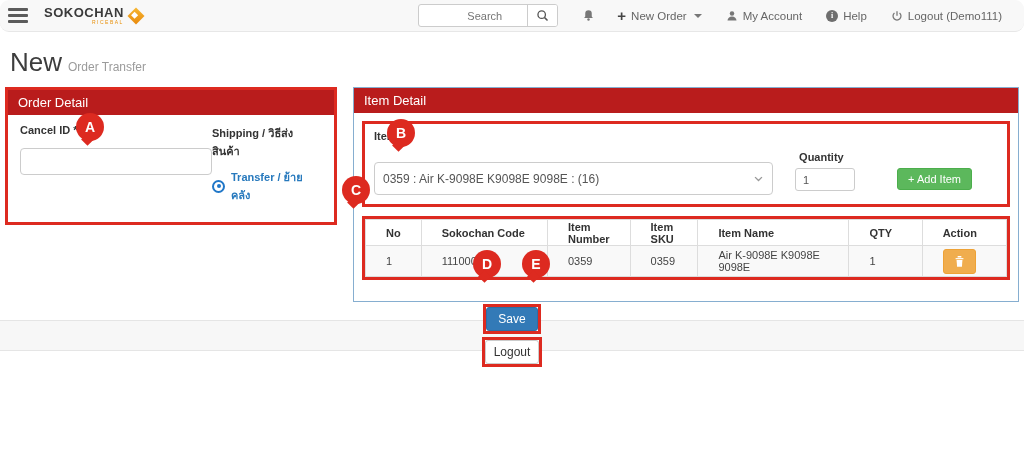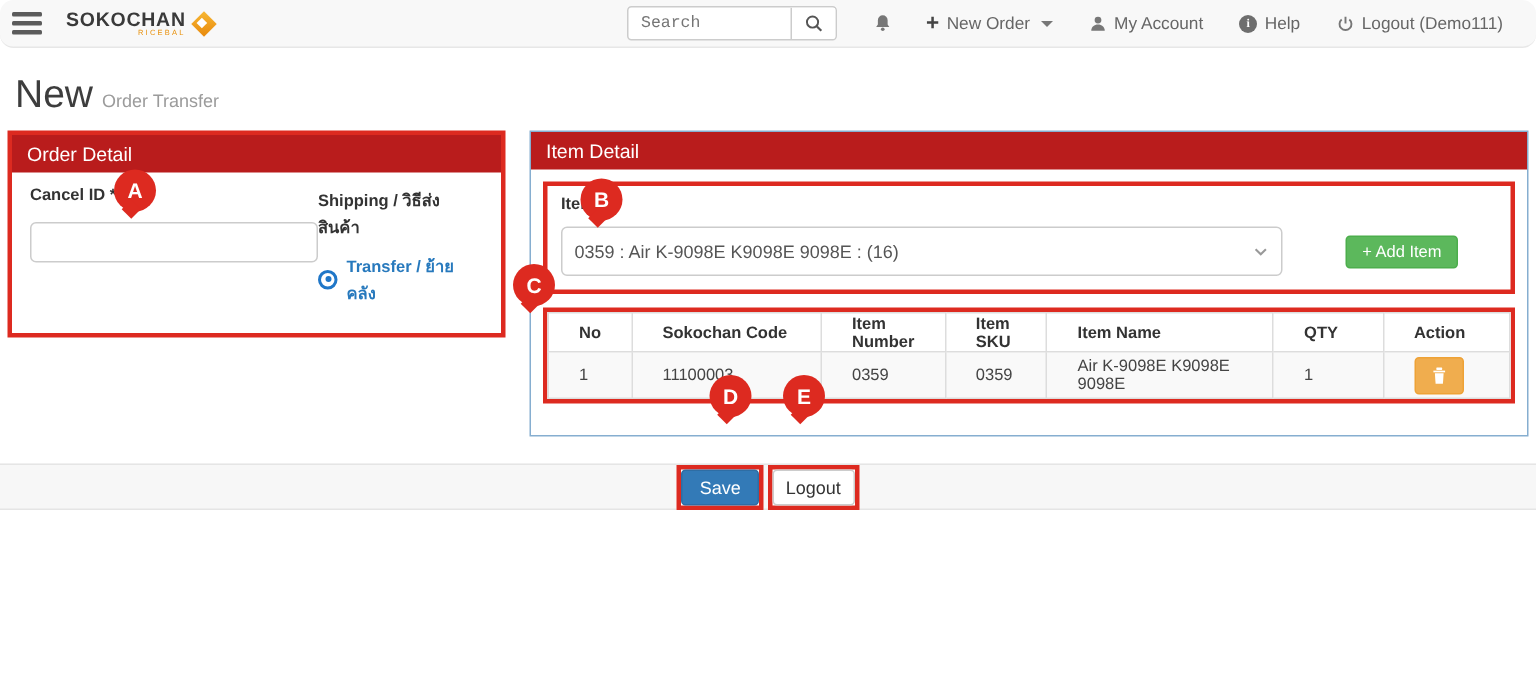--- a/index.html
+++ b/index.html
@@ -17,21 +17,21 @@
   }
   .hamburger { display:flex; flex-direction:column; gap:3px; width:20px; margin-right:16px; cursor:pointer; }
   .hamburger span { height:3px; background:#5b5b5b; border-radius:1px; }
   .brand { display:flex; align-items:center; cursor:pointer; }
   .brand-txt { display:flex; flex-direction:column; align-items:flex-end; line-height:1; }
   .brand-name { font-weight:bold; font-size:13px; letter-spacing:.5px; color:#3a3a3a; }
   .brand-sub { font-size:5px; color:#e8910c; letter-spacing:1.5px; margin-top:1px; }
   .diamond { width:12px; height:12px; margin-left:6px; background:linear-gradient(135deg,#f7b733,#e8890c); transform:rotate(45deg); position:relative; }
   .diamond::after { content:""; position:absolute; left:2px; top:4px; width:5px; height:5px; background:#fff; }
   .search-group { margin-left:auto; display:flex; width:140px; height:23px; background:#fff; border:1px solid #ccc; border-radius:3px; align-items:stretch; overflow:hidden; }
-  .search-input { flex:1; min-width:0; border:none; outline:none; background:transparent; padding:0 8px; font-size:11px; color:#555; font-family:Liberation Mono, monospace; }
+  .search-input { flex:1; min-width:0; border:none; outline:none; background:transparent; padding:0 8px; font-size:11px; color:#555; font-family:Liberation Sans, sans-serif;margin-left:40px; }
   .search-btn { width:30px; border:none; border-left:1px solid #ccc; background:#fff; display:flex; align-items:center; justify-content:center; cursor:pointer; }
   .nav-items { display:flex; align-items:center; margin-left:14px; color:#666; font-size:11.5px; }
   .nav-item { display:flex; align-items:center; gap:5px; padding:0 12px; cursor:pointer; white-space:nowrap; }
   .nav-item.bell { padding:0 10px; }
   .plus-glyph { font-size:15px; font-weight:bold; color:#444; line-height:1; }
   .caret { width:0; height:0; border-left:4px solid transparent; border-right:4px solid transparent; border-top:4px solid #777; margin-left:2px; }
   .help-circle { width:12px; height:12px; border-radius:50%; background:#6e6e6e; color:#fff; font-size:8px; font-weight:bold; display:flex; align-items:center; justify-content:center; font-family:"Liberation Serif", serif; }
 
   
   .page-title { padding:15px 10px 6px; }
@@ -66,21 +66,21 @@
 
   .table-box { margin-top:9px; margin-bottom:13px; }
   table { width:100%; border-collapse:collapse; font-size:11px; background:#fff; }
   th, td { border:1px solid #ddd; padding:0 20px; text-align:left; font-weight:normal; }
   th { font-weight:bold; color:#333; height:26px; background:#fff; }
   td { height:31px; color:#444; }
   tbody tr { background:#f9f9f9; }
   .del-btn { width:33px; height:25px; background:#f0ad4e; border:1px solid #eea236; border-radius:3px; display:flex; align-items:center; justify-content:center; cursor:pointer; }
 
   
-  .footer-bar { margin-top:18px; height:31px; background:#f7f7f7; border-top:1px solid #e5e5e5; border-bottom:1px solid #e5e5e5; display:flex; align-items:center; justify-content:center; gap:3px; }
+  .footer-bar { margin-top:18px; height:31px; background:#f7f7f7; border-top:1px solid #e5e5e5; border-bottom:1px solid #e5e5e5; display:flex; align-items:center; justify-content:center; gap:3px;flex-direction:column; }
   .btn-redwrap { border:3px solid #dd2a20; background:#fff; }
   .save-btn { background:#337ab7; color:#fff; border:1px solid #2e6da4; border-radius:3px; font-size:12px; padding:4px 11px; cursor:pointer; font-family:inherit; }
   .cancel-btn { background:#fff; color:#333; border:1px solid #ccc; border-radius:3px; font-size:12px; padding:4px 8px; cursor:pointer; font-family:inherit; }
 
   
   .marker { position:absolute; width:28px; height:28px; border-radius:50%; background:#dd2a20; color:#fff; font-weight:bold; font-size:14px; display:flex; align-items:center; justify-content:center; z-index:60; }
   .marker::before { content:""; position:absolute; bottom:-3px; left:7px; width:9px; height:9px; background:#dd2a20; transform:rotate(45deg); z-index:-1; }
   .marker-a { left:76px; top:113px; }
   .marker-b { left:387px; top:119px; }
   .marker-c { left:342px; top:176px; }
@@ -177,20 +177,24 @@
     <div class="item-body">
 
       <div class="redbox items-box">
         <div class="field-label">Items *</div>
         <div class="items-controls">
           <div class="select">
             <span class="select-text">0359 : Air K-9098E K9098E 9098E : (16)</span>
             <svg width="11" height="11" viewBox="0 0 16 16" fill="none" stroke="#999" stroke-width="2">
                 <path d="M3 6l5 5 5-5"></path>
               </svg>
+          </div>
+          <div class="qty-col">
+            <span class="field-label">Quantity</span>
+            <input class="qty-input" value="1" style="">
           </div>
           <button class="add-btn">+ Add Item</button>
         </div>
       </div>
 
       <div class="redbox table-box">
         <table>
           <colgroup>
             <col style="width:3.5%">
               <col style="width:21.3%">

